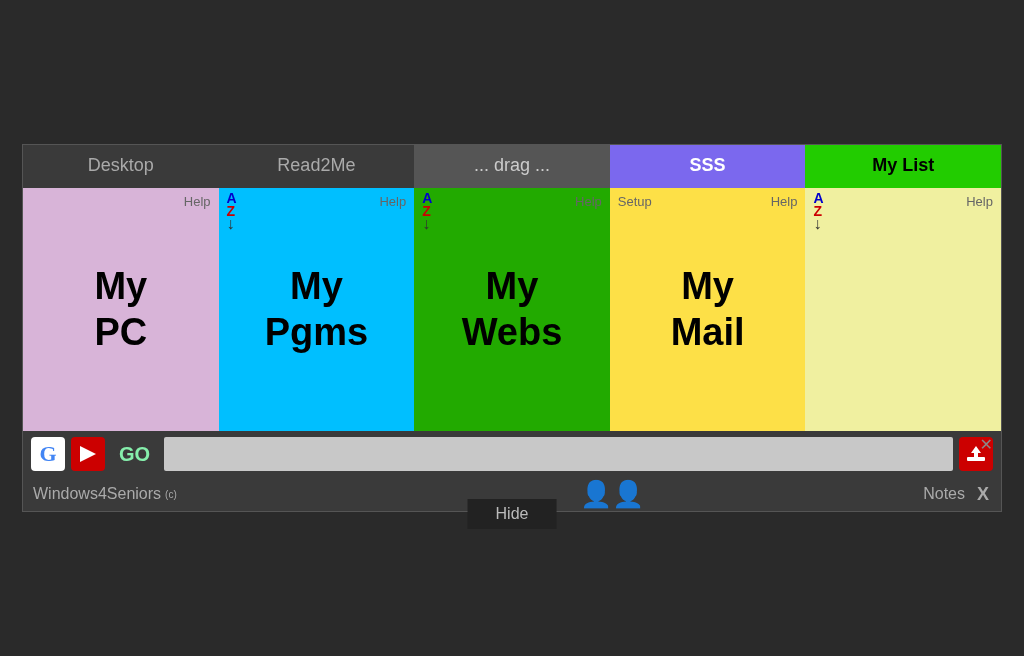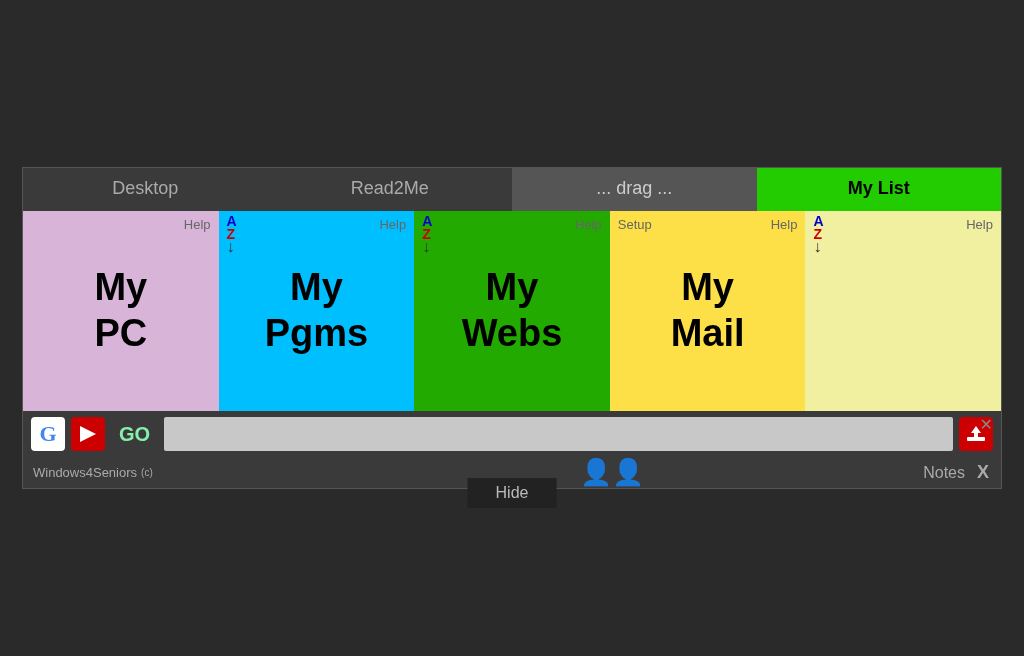--- a/index.html
+++ b/index.html
@@ -51,21 +51,21 @@
 
     .tab.sss {
       background: #7b68ee;
       color: #fff;
       font-weight: bold;
     }
 
     
     .panel-row {
       display: flex;
-      height: 200px;
+      height: 243px;
     }
 
     .panel {
       flex: 1;
       position: relative;
       display: flex;
       align-items: center;
       justify-content: center;
       cursor: pointer;
     }
@@ -206,21 +206,21 @@
     .status-bar {
       display: flex;
       align-items: center;
       background: #3a3a3a;
       padding: 8px 10px;
       position: relative;
     }
 
     .brand-text {
       color: #aaa;
-      font-size: 13px;
+      font-size: 16px;
       flex: 0 0 auto;
       margin-right: 4px;
     }
 
     .copyright {
       font-size: 10px;
       color: #aaa;
       vertical-align: super;
     }
 
@@ -290,20 +290,21 @@
   </style>
 </head>
 <body>
 
 <div class="app-container">
 
   <div class="tab-bar" style="position:relative;">
     <div class="tab">Desktop</div>
     <div class="tab">Read2Me</div>
     <div class="tab active-drag">... drag ...</div>
+    <div class="tab sss">SSS</div>
     <div class="tab active-notes">My List</div>
   </div>
 
   <div class="panel-row">
 
     <div class="panel panel-my-pc">
       <span class="panel-help">Help</span>
       <div class="panel-label">My<br>PC</div>
     </div>
 

